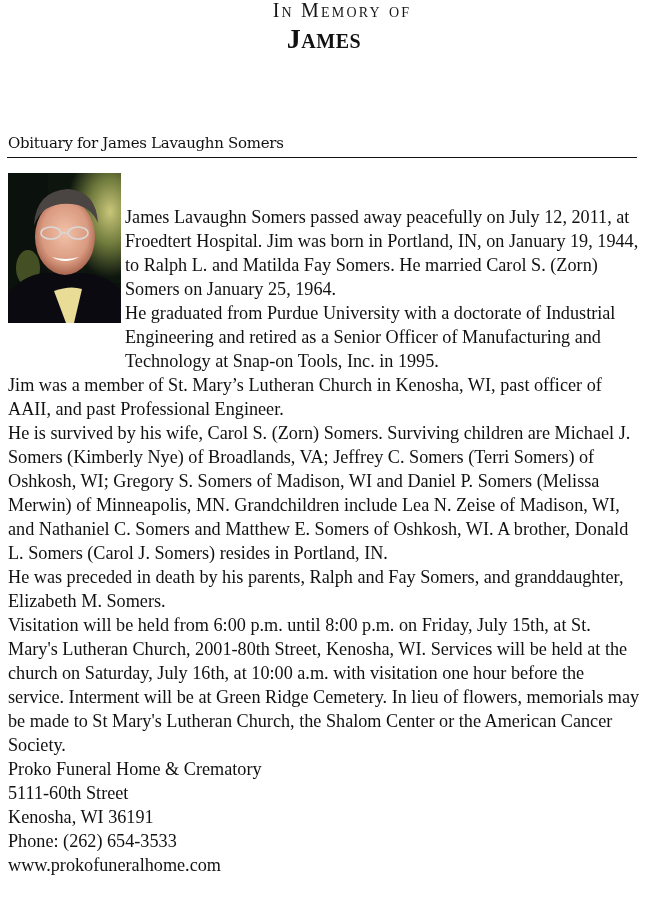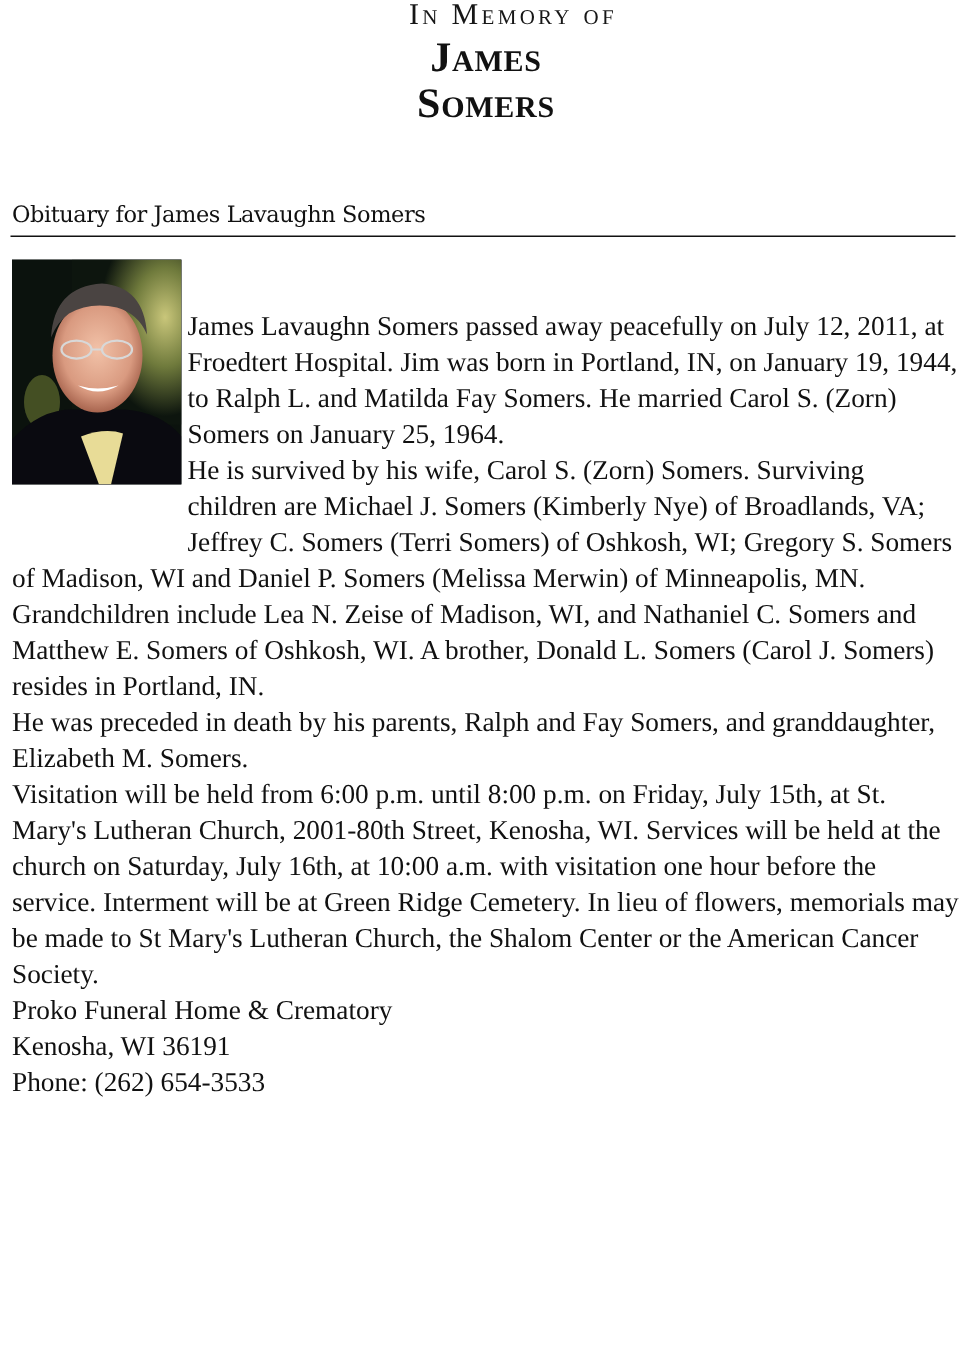--- a/index.html
+++ b/index.html
@@ -83,21 +83,20 @@
       height: 165px;
     }
     .para { margin: 0; }
   </style>
 </head>
 <body>
 
 <div class="header">
   <div class="in-memory">In Memory of</div>
   <div class="name-line first">James</div>
-  <div class="name-line">Somers</div>
 </div>
 
 <div class="subtitle">Obituary for James Lavaughn Somers</div>
 <div class="rule"></div>
 
 <div class="photo" title="Portrait photo of James Lavaughn Somers">
   <svg width="113" height="150" viewBox="0 0 113 150">
     <defs>
       <radialGradient id="bgfol" cx="0.85" cy="0.35" r="0.6">
         <stop offset="0" stop-color="#c9c67a"></stop>
@@ -120,19 +119,23 @@
     <ellipse cx="43" cy="60" rx="10" ry="6" fill="none" stroke="#d8d8d8" stroke-width="1.5"></ellipse>
     <ellipse cx="70" cy="60" rx="10" ry="6" fill="none" stroke="#d8d8d8" stroke-width="1.5"></ellipse>
     <line x1="53" y1="60" x2="60" y2="60" stroke="#d8d8d8" stroke-width="1.3"></line>
     <path d="M44 84 Q57 92 71 84 Q57 88 44 84 Z" fill="#ffffff"></path>
   </svg>
 </div>
 
 <div class="body-text">
   <div class="float-spacer"></div>
   <p class="para">James Lavaughn Somers passed away peacefully on July 12, 2011, at Froedtert Hospital. Jim was born in Portland, IN, on January 19, 1944, to Ralph L. and Matilda Fay Somers. He married Carol S. (Zorn) Somers on January 25, 1964.</p>
+  <p class="para">He graduated from Purdue University with a doctorate of Industrial Engineering and retired as a Senior Officer of Manufacturing and Technology at Snap-on Tools, Inc. in 1995.</p>
+  <p class="para">Jim was a member of St. Mary’s Lutheran Church in Kenosha, WI, past officer of AAII, and past Professional Engineer.</p>
   <p class="para">He is survived by his wife, Carol S. (Zorn) Somers. Surviving children are Michael J. Somers (Kimberly Nye) of Broadlands, VA; Jeffrey C. Somers (Terri Somers) of Oshkosh, WI; Gregory S. Somers of Madison, WI and Daniel P. Somers (Melissa Merwin) of Minneapolis, MN. Grandchildren include Lea N. Zeise of Madison, WI, and Nathaniel C. Somers and Matthew E. Somers of Oshkosh, WI. A brother, Donald L. Somers (Carol J. Somers) resides in Portland, IN.</p>
   <p class="para">He was preceded in death by his parents, Ralph and Fay Somers, and granddaughter, Elizabeth M. Somers.</p>
   <p class="para">Visitation will be held from 6:00 p.m. until 8:00 p.m. on Friday, July 15th, at St. Mary's Lutheran Church, 2001-80th Street, Kenosha, WI. Services will be held at the church on Saturday, July 16th, at 10:00 a.m. with visitation one hour before the service. Interment will be at Green Ridge Cemetery. In lieu of flowers, memorials may be made to St Mary's Lutheran Church, the Shalom Center or the American Cancer Society.</p>
   <div>Proko Funeral Home &amp; Crematory</div>
+  <div>5111-60th Street</div>
   <div>Kenosha, WI 36191</div>
   <div>Phone: (262) 654-3533</div>
+  <div>www.prokofuneralhome.com</div>
 </div>
 
 </body></html>

